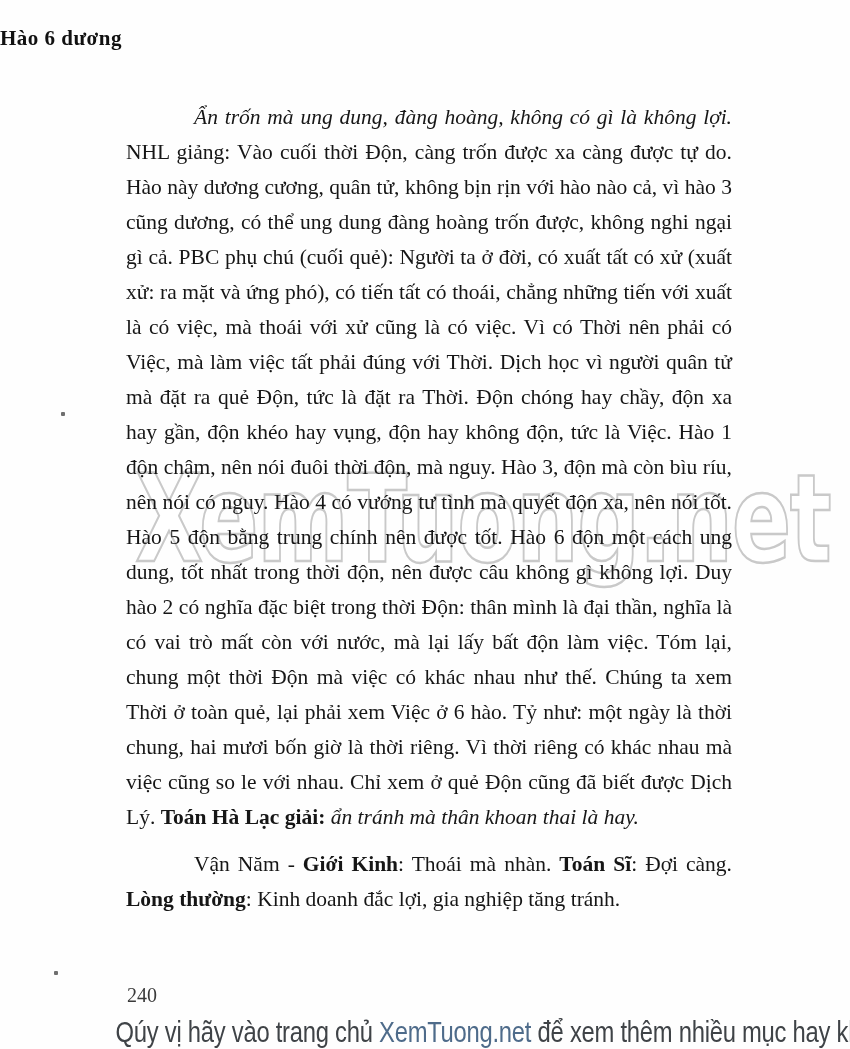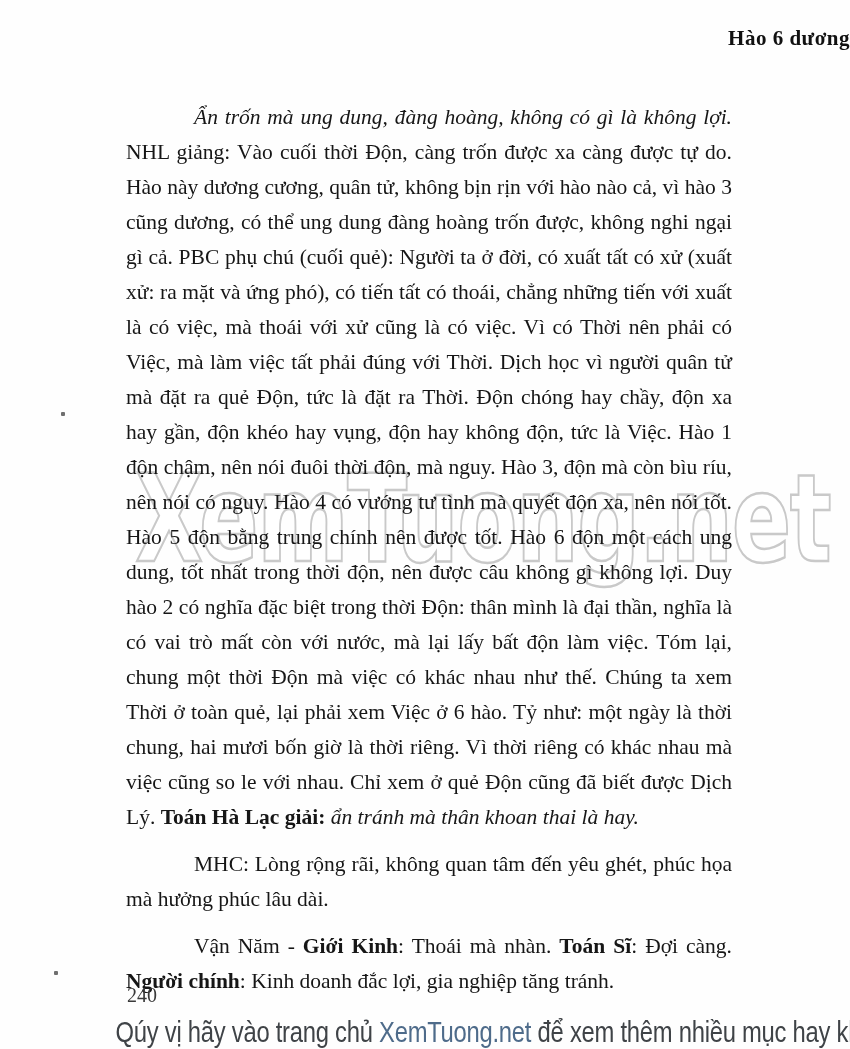--- a/index.html
+++ b/index.html
@@ -7,21 +7,21 @@
     width: 850px; height: 1049px;
     background: #fefefe;
     position: relative;
     overflow: hidden;
     font-family: "Liberation Serif", serif;
   }
 
   .page-title {
     position: absolute;
     top: 26px; left: 0; width: 100%;
-    text-align: right;
+    text-align: left;
     font-weight: bold;
     font-size: 21px;
     letter-spacing: 0.5px;
     color: #111;
     z-index: 2;
   }
 
   .watermark {
     position: absolute;
     top: 448px; left: 0; width: 100%;
@@ -106,22 +106,21 @@
 <body>
 
 <div class="page-title">Hào 6 dương</div>
 
 <div class="watermark">
   <span class="watermark-text">XemTuong.net</span>
 </div>
 
 <div class="body-text">
     <p class="para"><span class="seg-i">Ẩn trốn mà ung dung, đàng hoàng, không có gì là không lợi.</span><span> NHL giảng: Vào cuối thời Độn, càng trốn được xa càng được tự do. Hào này dương cương, quân tử, không bịn rịn với hào nào cả, vì hào 3 cũng dương, có thể ung dung đàng hoàng trốn được, không nghi ngại gì cả. PBC phụ chú (cuối quẻ): Người ta ở đời, có xuất tất có xử (xuất xử: ra mặt và ứng phó), có tiến tất có thoái, chẳng những tiến với xuất là có việc, mà thoái với xử cũng là có việc. Vì có Thời nên phải có Việc, mà làm việc tất phải đúng với Thời. Dịch học vì người quân tử mà đặt ra quẻ Độn, tức là đặt ra Thời. Độn chóng hay chầy, độn xa hay gần, độn khéo hay vụng, độn hay không độn, tức là Việc. Hào 1 độn chậm, nên nói đuôi thời độn, mà nguy. Hào 3, độn mà còn bìu ríu, nên nói có nguy. Hào 4 có vướng tư tình mà quyết độn xa, nên nói tốt. Hào 5 độn bằng trung chính nên được tốt. Hào 6 độn một cách ung dung, tốt nhất trong thời độn, nên được câu không gì không lợi. Duy hào 2 có nghĩa đặc biệt trong thời Độn: thân mình là đại thần, nghĩa là có vai trò mất còn với nước, mà lại lấy bất độn làm việc. Tóm lại, chung một thời Độn mà việc có khác nhau như thế. Chúng ta xem Thời ở toàn quẻ, lại phải xem Việc ở 6 hào. Tỷ như: một ngày là thời chung, hai mươi bốn giờ là thời riêng. Vì thời riêng có khác nhau mà việc cũng so le với nhau. Chỉ xem ở quẻ Độn cũng đã biết được Dịch Lý. </span><span class="seg-b">Toán Hà Lạc giải</span><span class="seg-b">: </span><span class="seg-i">ẩn tránh mà thân khoan thai là hay.</span></p>
-    <p class="para"><span>MHC: Lòng rộng rãi, không quan tâm đến yêu ghét, phúc họa mà hưởng phúc lâu dài.</span></p>
-    <p class="para"><span>Vận Năm - </span><span class="seg-b">Giới Kinh</span><span>: Thoái mà nhàn. </span><span class="seg-b">Toán Sĩ</span><span>: Đợi càng. </span><span class="seg-b">Người chính</span><span>: Kinh doanh đắc lợi, gia nghiệp tăng tránh.</span></p>
+    <p class="para"><span>Vận Năm - </span><span class="seg-b">Giới Kinh</span><span>: Thoái mà nhàn. </span><span class="seg-b">Toán Sĩ</span><span>: Đợi càng. </span><span class="seg-b">Lòng thường</span><span>: Kinh doanh đắc lợi, gia nghiệp tăng tránh.</span></p>
   </div>
 
 <div class="scan-speck speck-1"></div>
 <div class="scan-speck speck-2"></div>
 
 <div class="page-number">240</div>
 
 <div class="footer-bar">
   <span class="footer-inner">
     <span>Qúy vị hãy vào trang chủ </span><span class="footer-link">XemTuong.net</span><span> để xem thêm nhiều mục hay khác</span>

